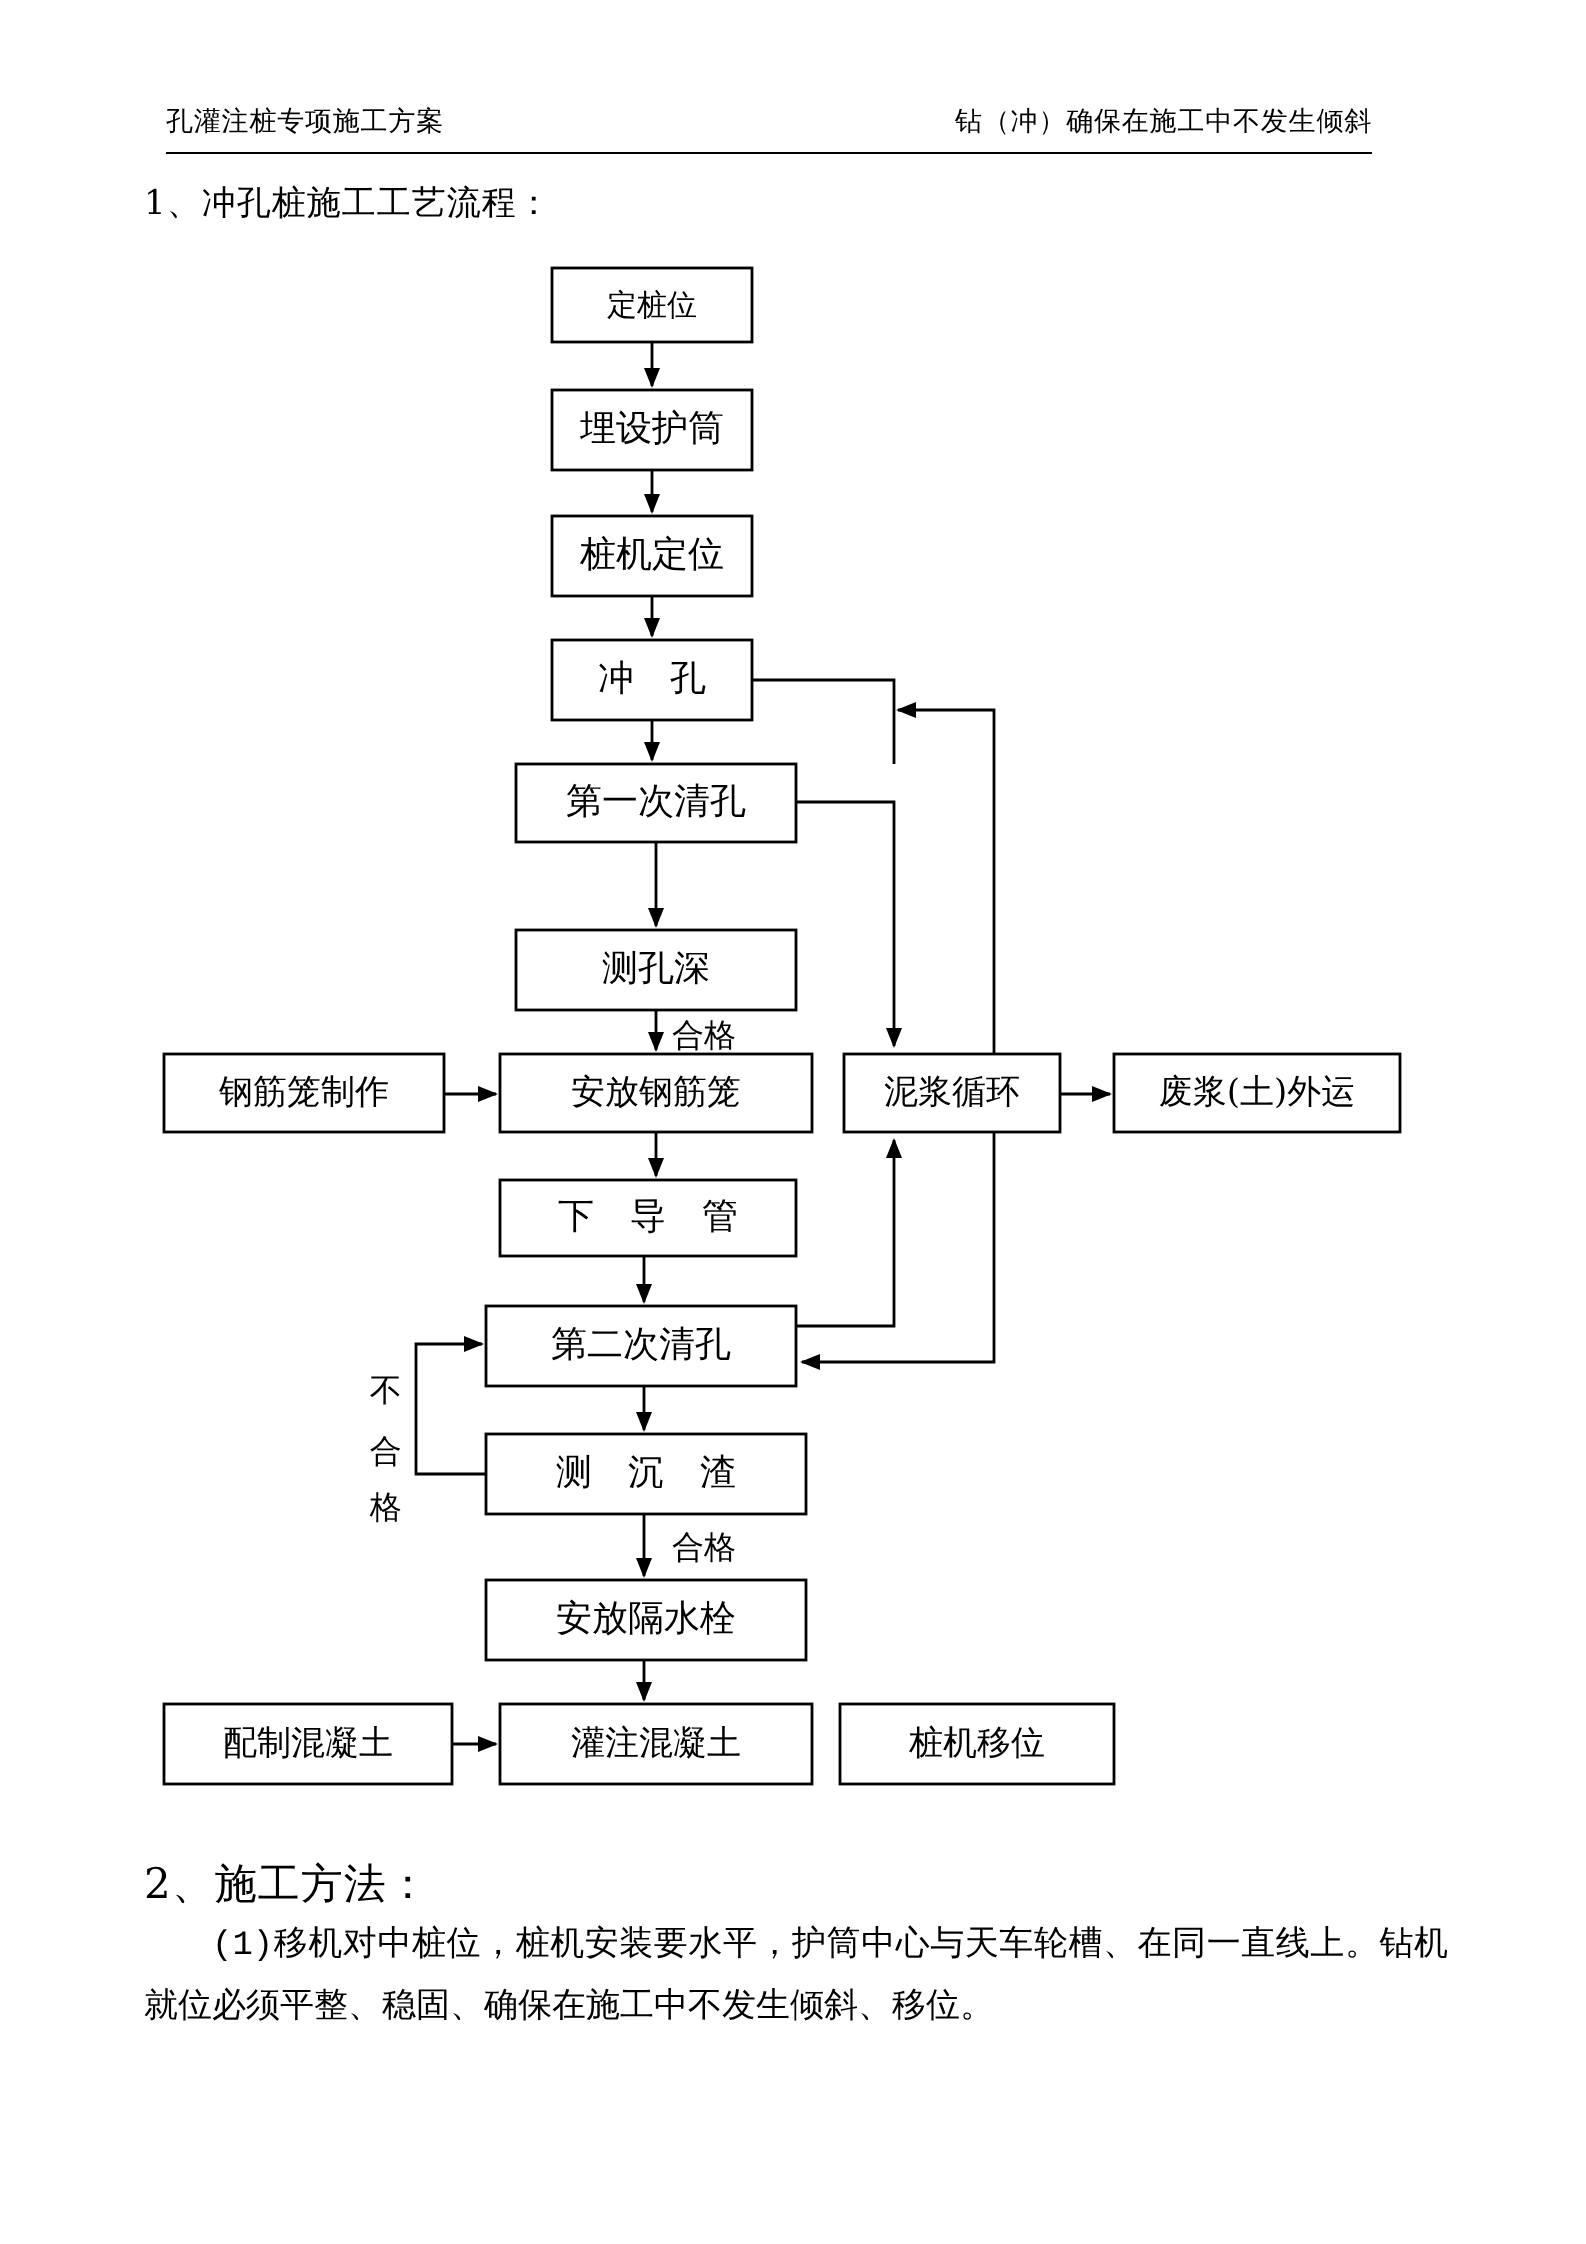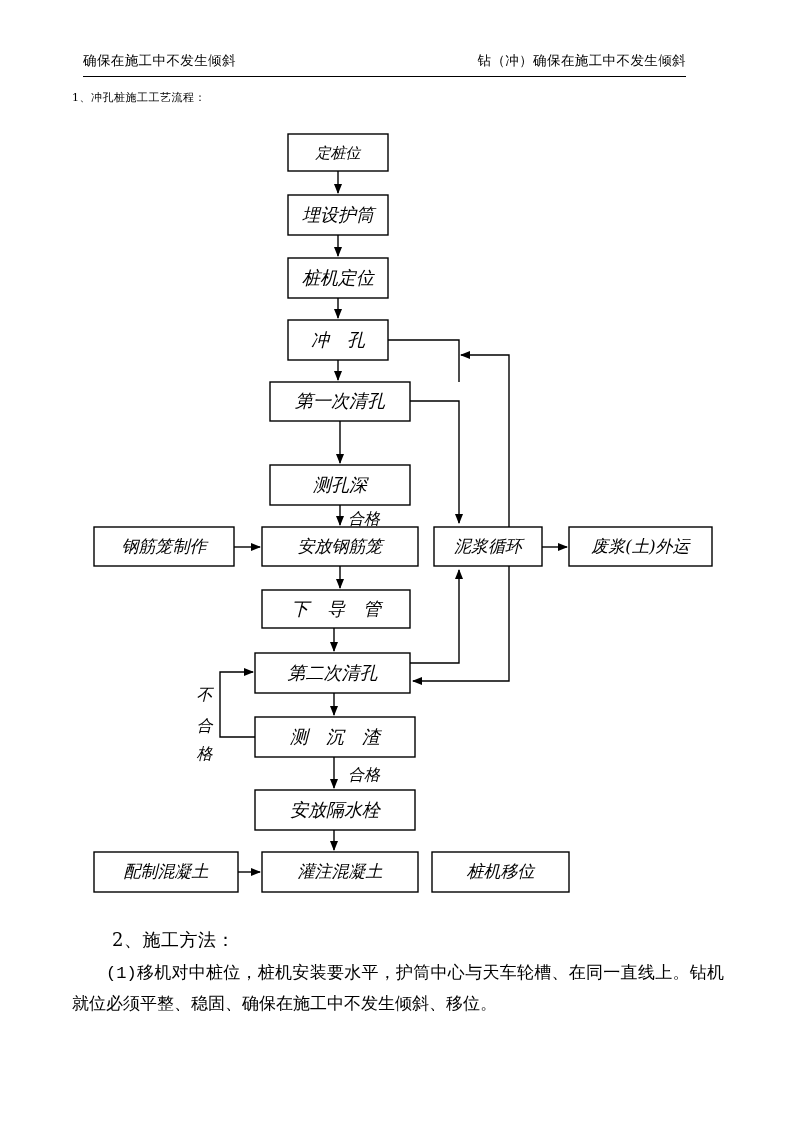--- a/index.html
+++ b/index.html
@@ -43,52 +43,50 @@
     border-top: 1.2px solid #000;
   }
   .header-left, .header-right {
     white-space: nowrap;
   }
   
   .heading1 {
     position: absolute;
     left: 72px;
     top: 90px;
-    font-size: 11px;
+    font-size: 17px;
     letter-spacing: 0.5px;
     white-space: nowrap;
   }
   .heading2 {
     position: absolute;
     left: 72px;
     top: 928px;
-    font-size: 18px;
+    font-size: 21px;
     letter-spacing: 0.5px;
     white-space: nowrap;
-    margin-left: 40px;
   }
   .para {
     position: absolute;
     left: 72px;
     top: 958px;
     width: 652px;
     font-size: 17px;
     line-height: 31px;
     text-align: justify;
     text-indent: 34px;
     font-family: Liberation Mono, monospace;
   }
   
   .flow {
     position: absolute;
-    left: 12px;
+    left: 0;
     top: 0;
     width: 637px;
     height: 930px;
-    font-style: italic;
   }
   .flow svg { display: block; }
   .node-label {
     font-family: "DejaVu Serif", "Liberation Serif", serif;
     fill: #000;
     text-anchor: middle;
     dominant-baseline: middle;
   }
   .edge-label {
     font-family: "DejaVu Serif", "Liberation Serif", serif;
@@ -96,21 +94,21 @@
     font-size: 16px;
     dominant-baseline: middle;
   }
 </style>
 </head>
 <body>
 
 <div class="page">
 
   <div class="header">
-    <span class="header-left">确保在施工中不发生倾斜</span>
+    <span class="header-left">孔灌注桩专项施工方案</span>
     <span class="header-right">钻（冲）确保在施工中不发生倾斜</span>
   </div>
   <div class="header-rule"></div>
 
   <div class="heading1">1、冲孔桩施工工艺流程：</div>
 
   <div class="flow">
     <svg width="793" height="930" viewBox="0 0 793 930" xmlns="http://www.w3.org/2000/svg">
       <defs>
         <marker id="ah" markerWidth="10" markerHeight="8" refX="9" refY="4" orient="auto" markerUnits="userSpaceOnUse">

